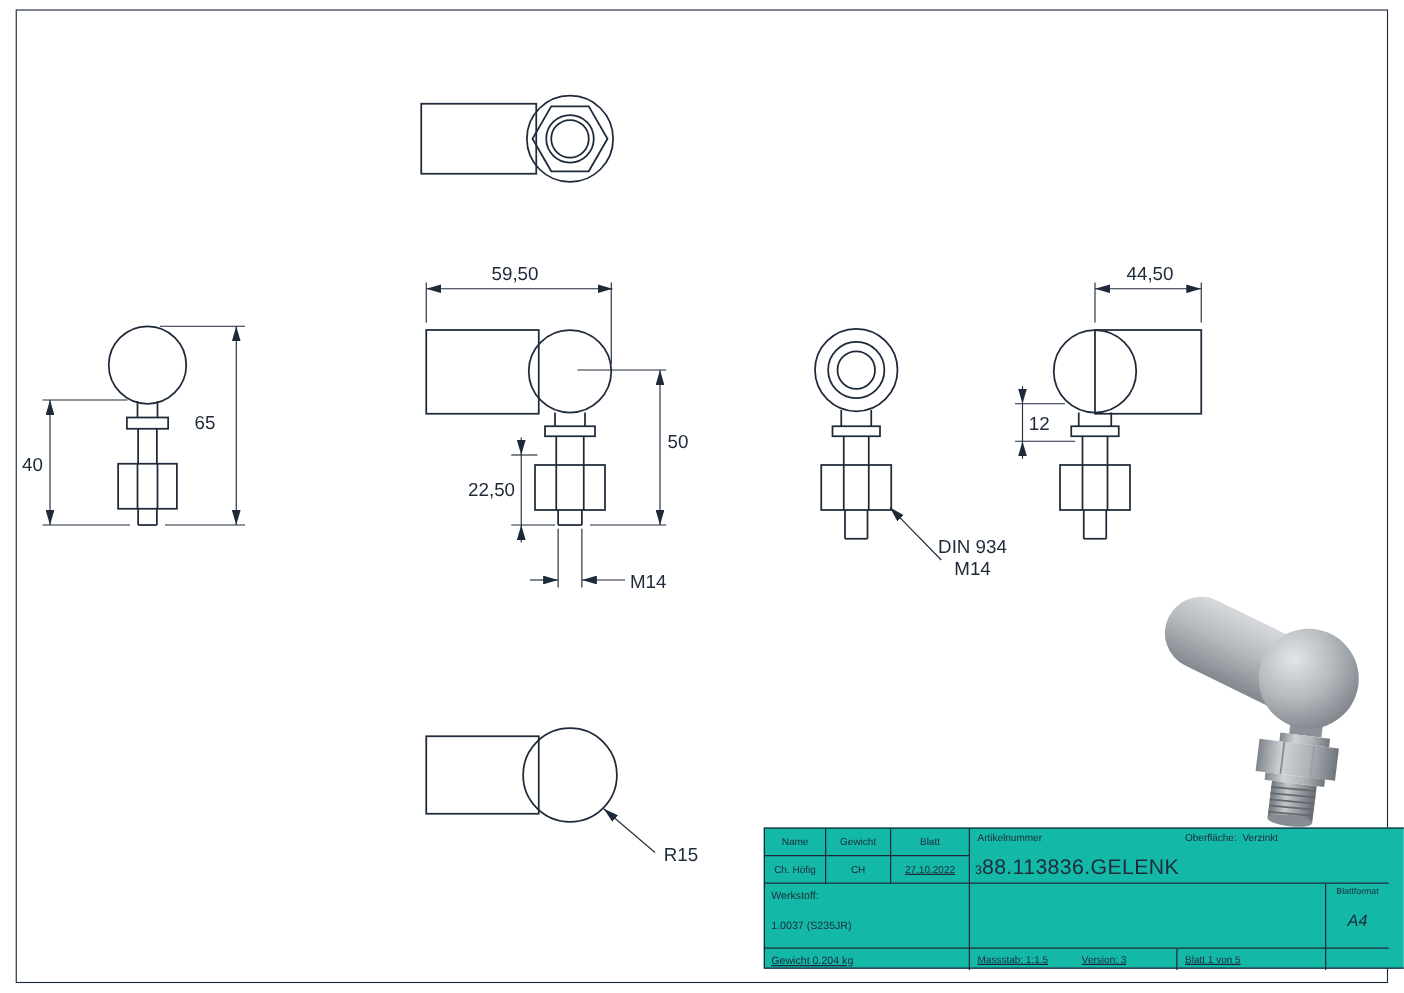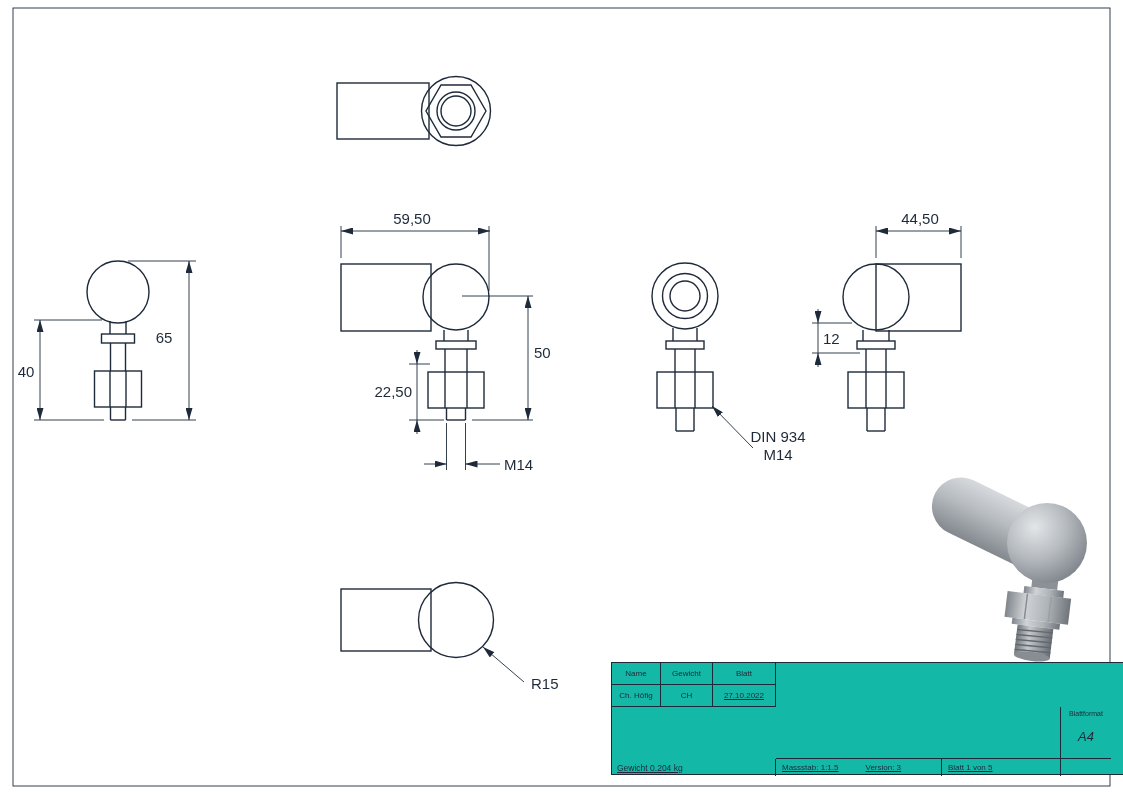--- a/index.html
+++ b/index.html
@@ -224,22 +224,34 @@
 
 <div class="titleblock">
   <div class="tb-cell br bb c f8" style="left:0;top:0;width:49px;height:22px;">Name</div>
   <div class="tb-cell br bb c f8" style="left:49px;top:0;width:52px;height:22px;">Gewicht</div>
   <div class="tb-cell br bb c f8" style="left:101px;top:0;width:63px;height:22px;">Blatt</div>
 
   <div class="tb-cell br bb c f8" style="left:0;top:22px;width:49px;height:22px;">Ch. Höfig</div>
   <div class="tb-cell br bb c f8" style="left:49px;top:22px;width:52px;height:22px;">CH</div>
   <div class="tb-cell br bb c f8" style="left:101px;top:22px;width:63px;height:22px;text-decoration:underline;">27.10.2022</div>
 
+  <div class="tb-cell br bb" style="left:0;top:44px;width:164px;height:52px;">
+    <span class="abs f85" style="left:5px;top:4px;">Werkstoff:</span>
+    <span class="abs f85" style="left:5px;top:28px;">1.0037 (S235JR)</span>
+  </div>
   <div class="tb-cell br l f85" style="left:0;top:96px;width:164px;height:17px;padding-left:5px;">Gewicht 0.204 kg</div>
 
+  <div class="tb-cell bb" style="left:164px;top:0;width:335px;height:44px;">
+    <span class="abs f8" style="left:6px;top:3px;">Artikelnummer</span>
+    <span class="abs f8" style="left:172px;top:3px;">Oberfläche:</span>
+    <span class="abs f8" style="left:218px;top:3px;">Verzinkt</span>
+    <div class="abs" style="left:4px;bottom:2px;white-space:nowrap;">
+      <span class="partprefix">3</span><span class="partnum">88.113836.GELENK</span>
+    </div>
+  </div>
 
   <div class="tb-cell br bb" style="left:164px;top:44px;width:285px;height:52px;"></div>
 
   <div class="tb-cell bb" style="left:449px;top:44px;width:50px;height:52px;">
     <div class="f7" style="text-align:center;padding-top:3px;">Blattformat</div>
     <div class="a4" style="text-align:center;margin-top:12px;">A4</div>
   </div>
 
   <div class="tb-cell br l f8" style="left:164px;top:96px;width:166px;height:17px;padding-left:6px;gap:12px;">
     <span>Massstab: 1:1.5</span>

